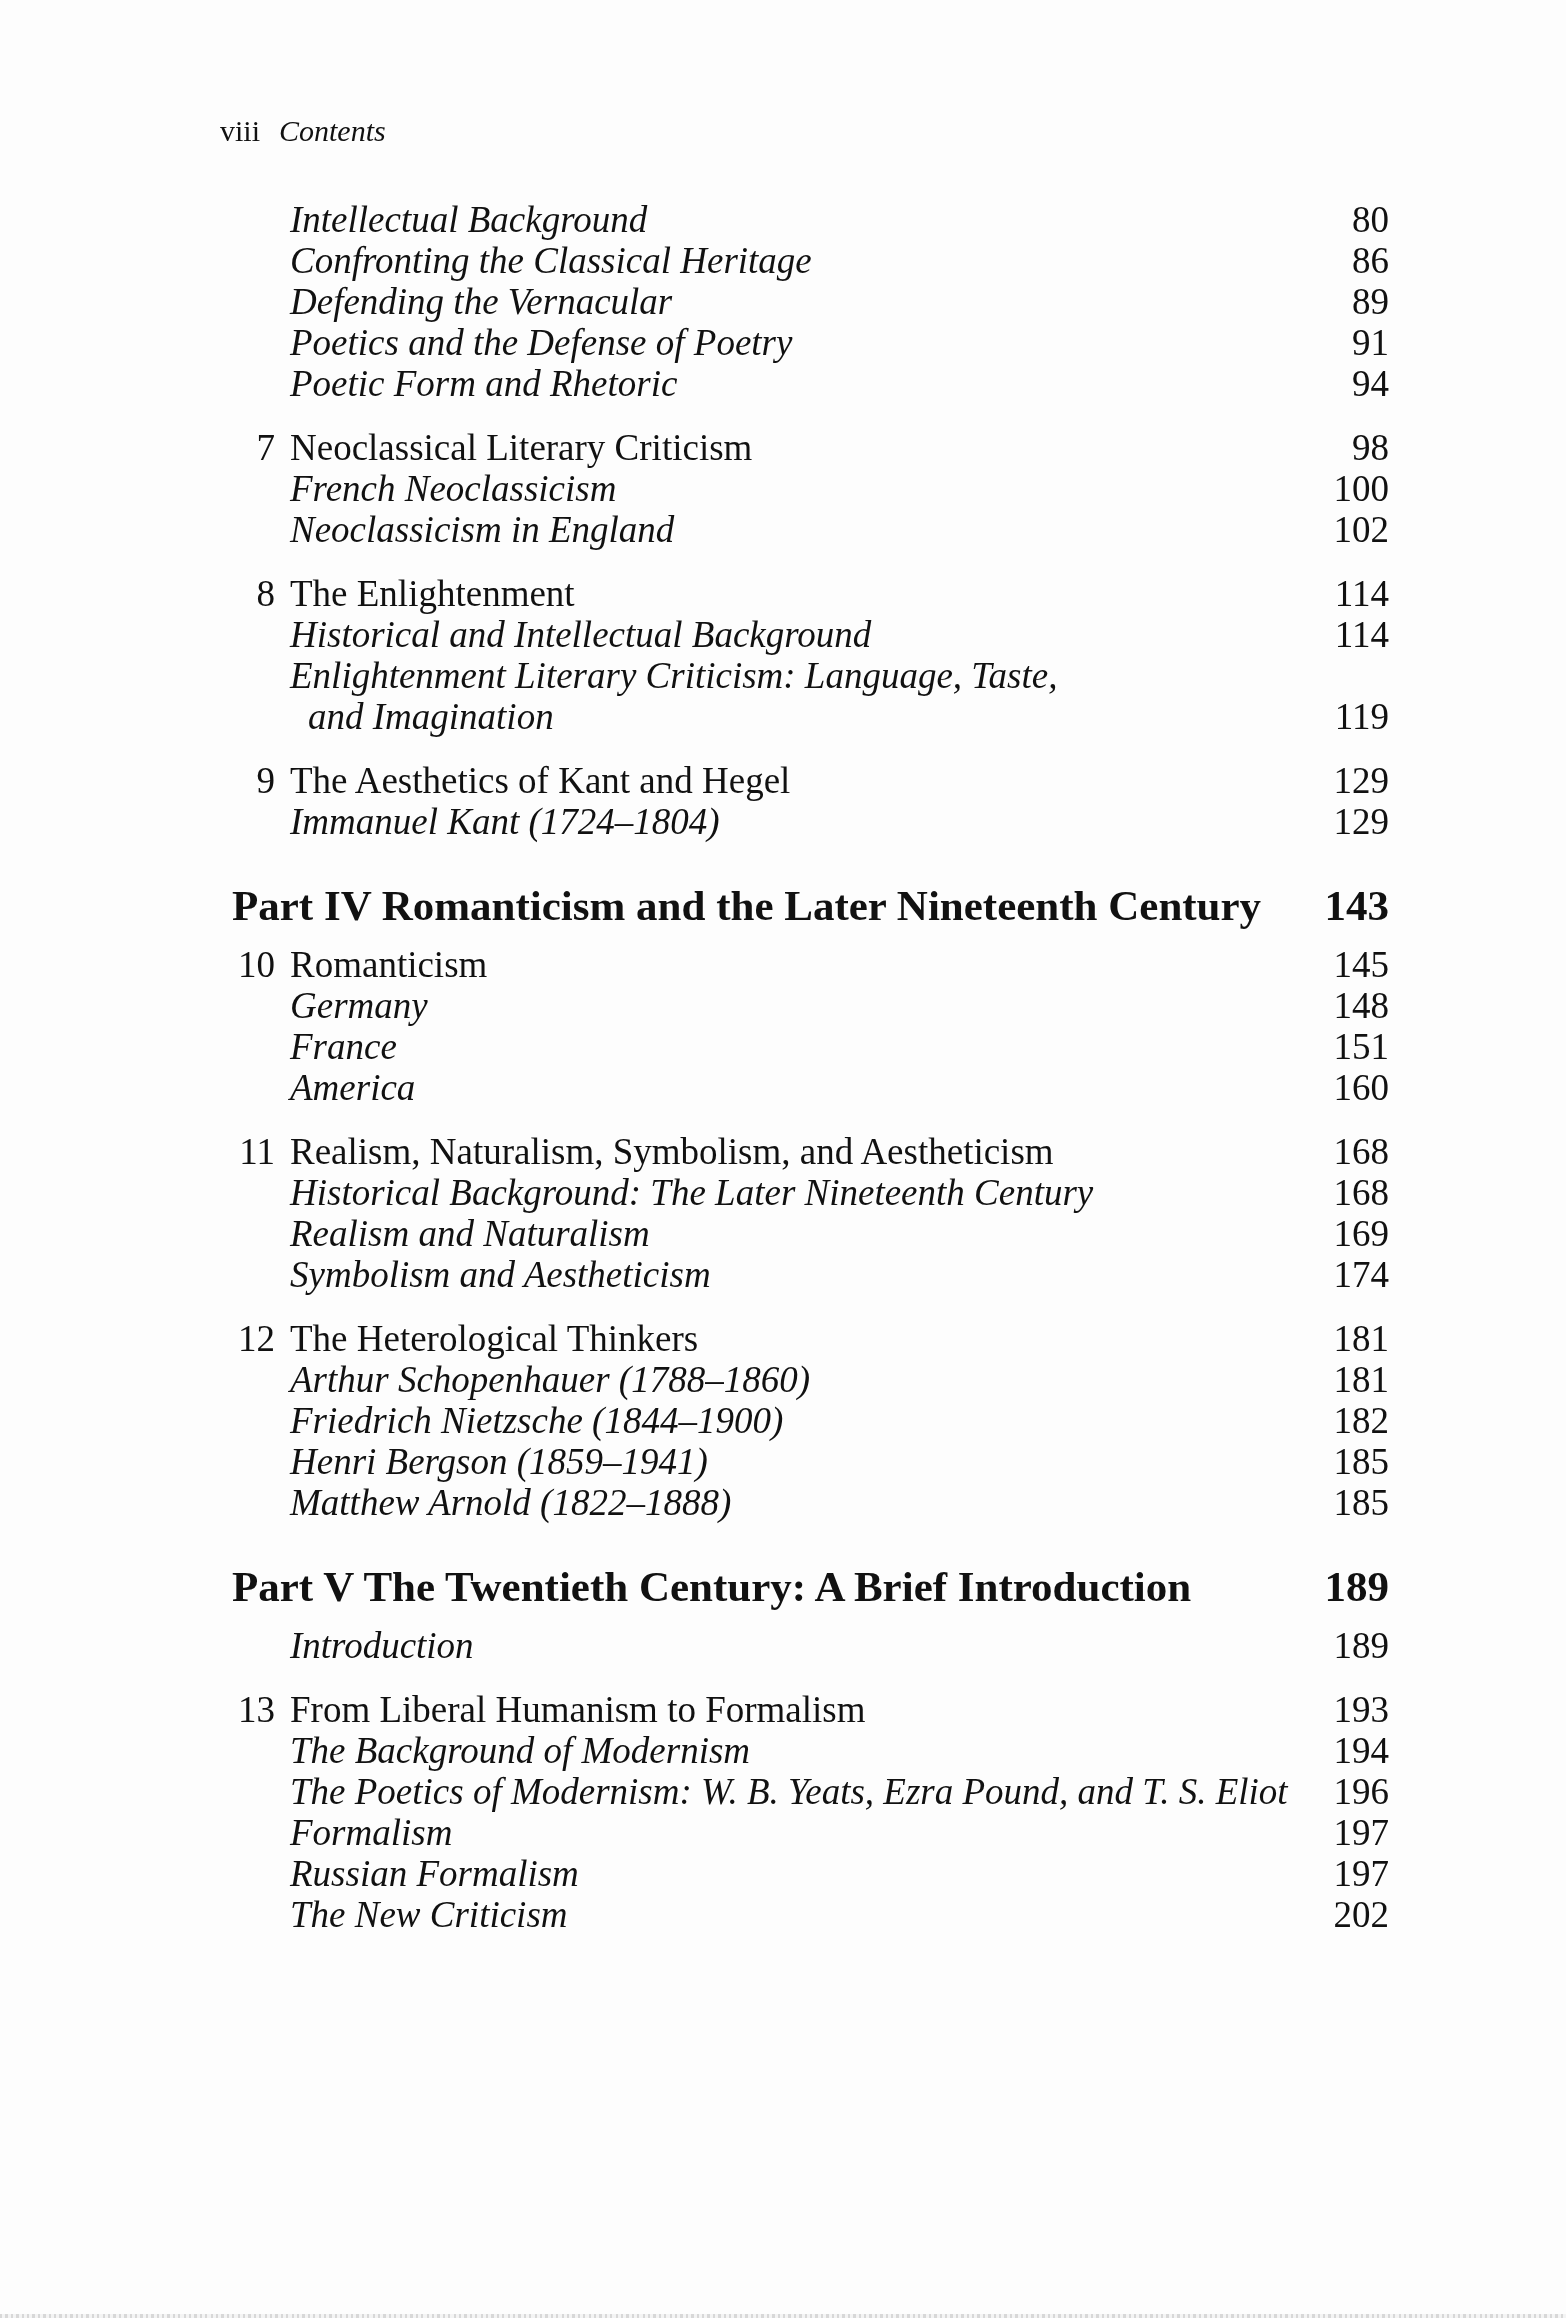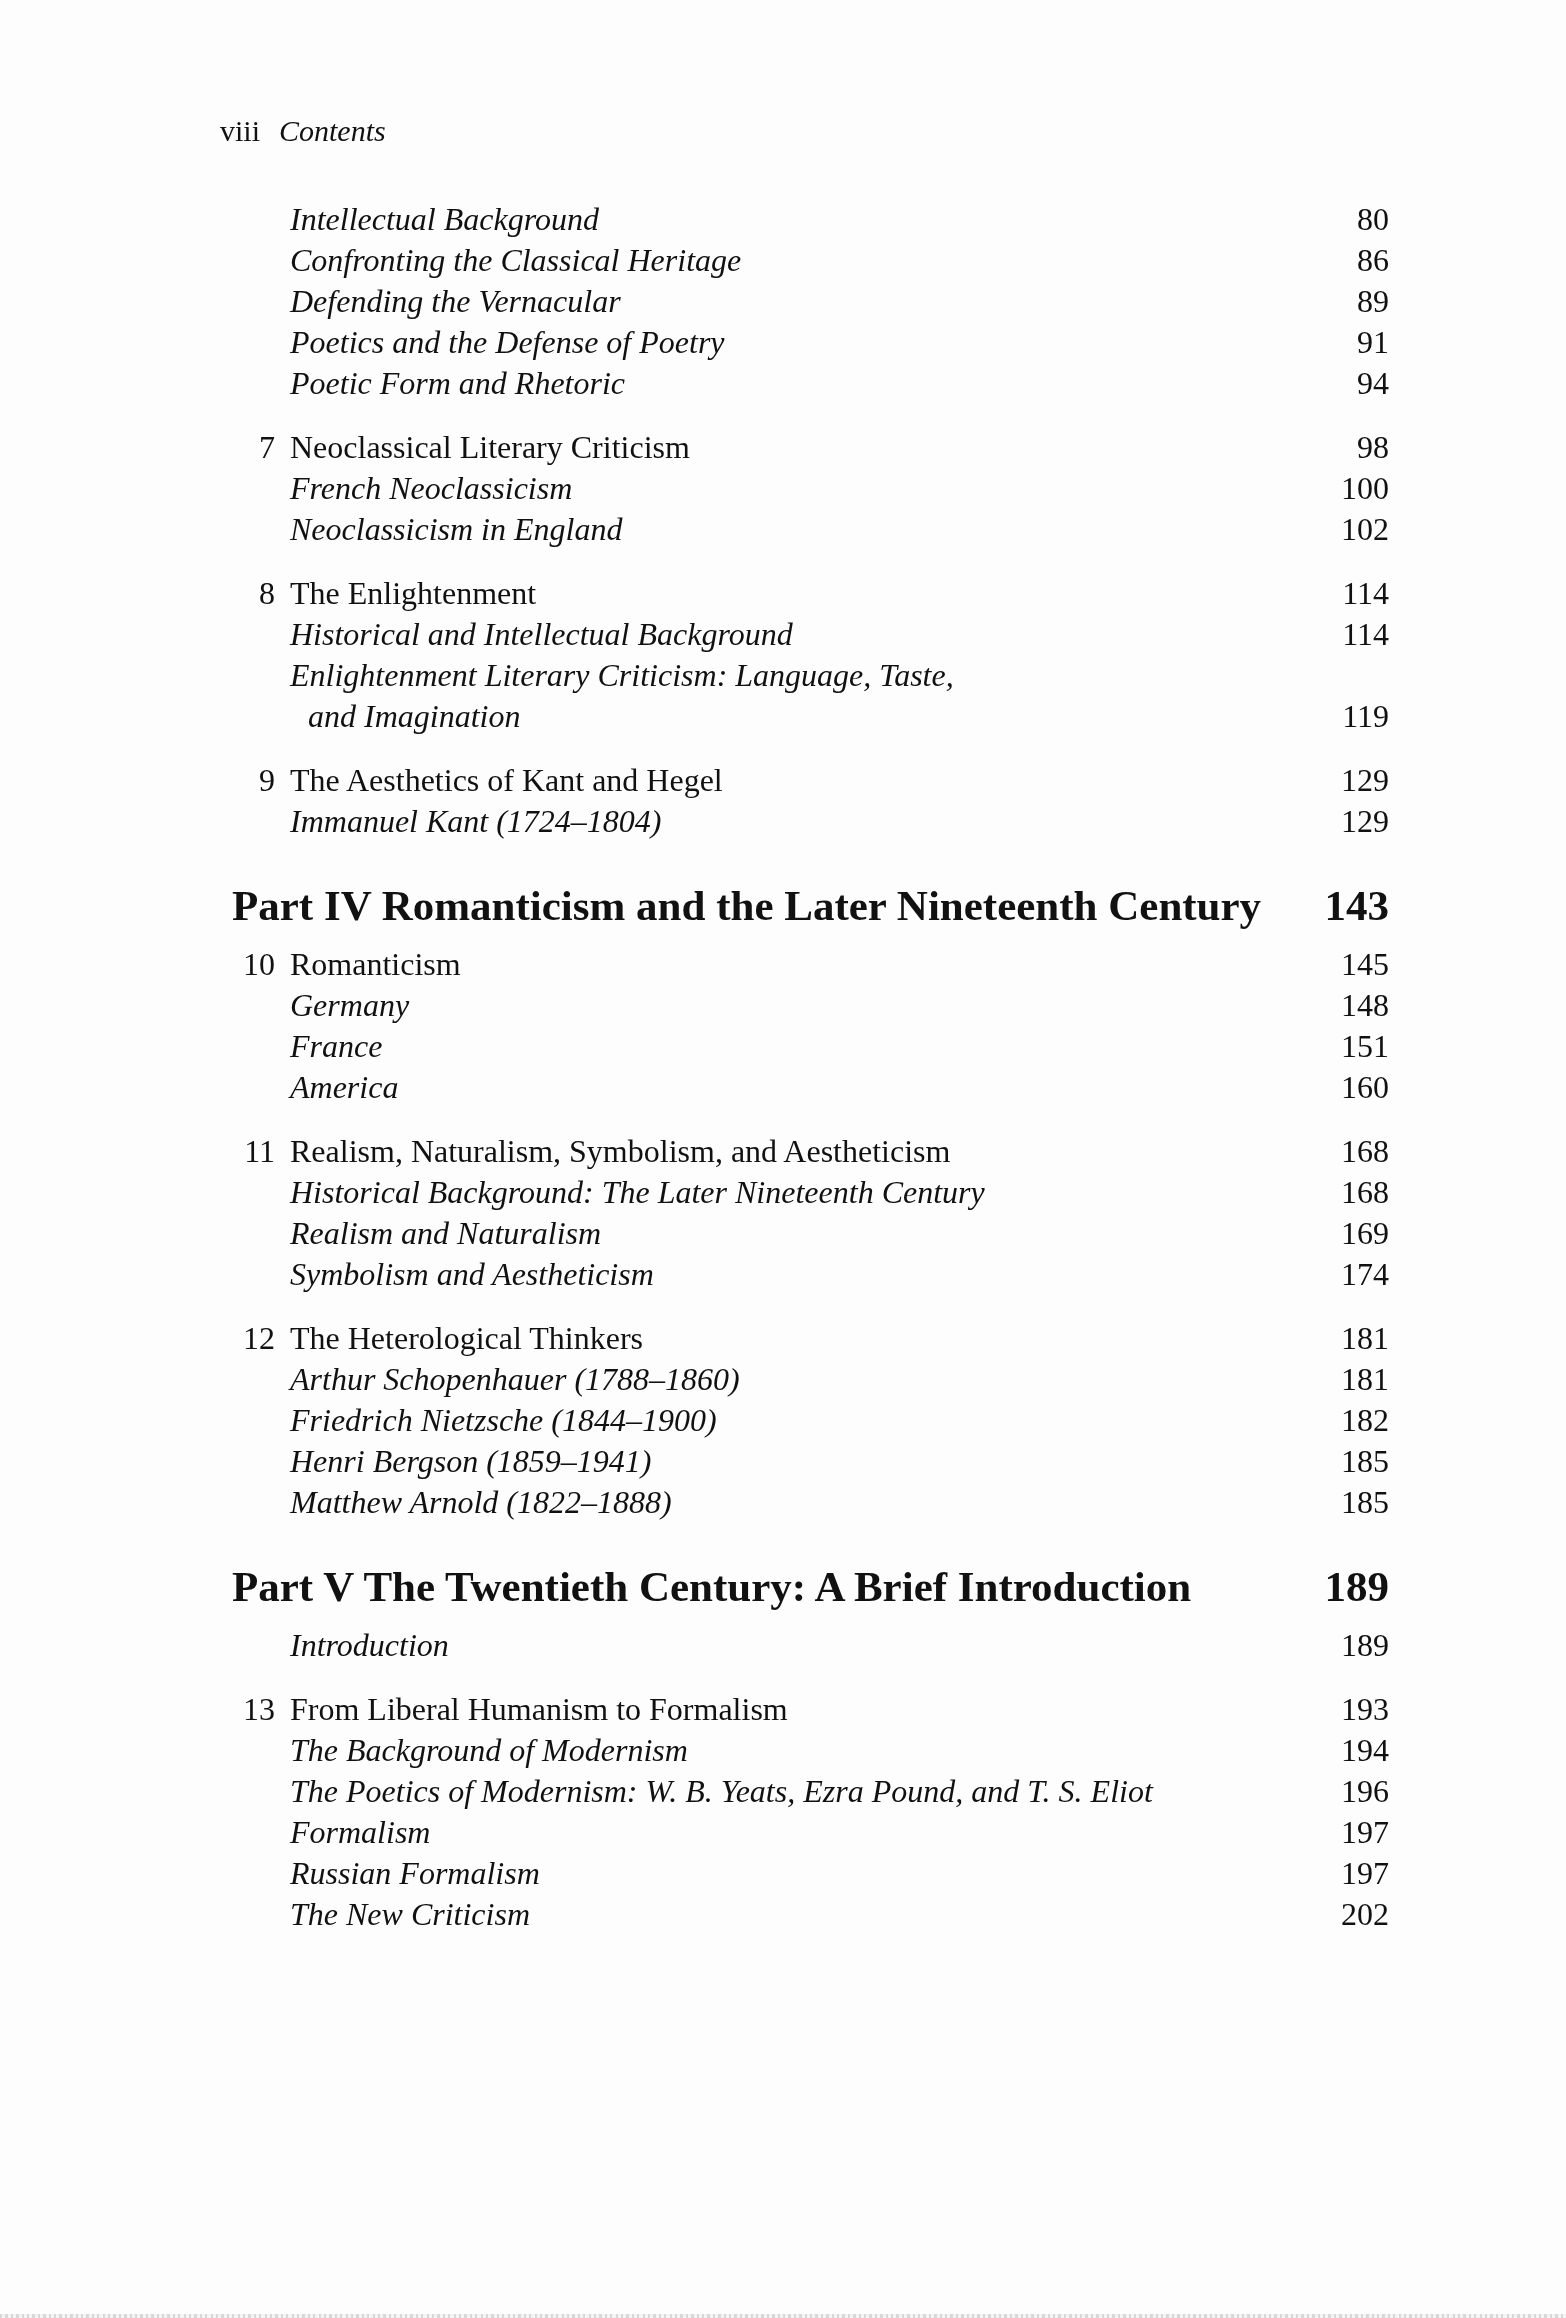--- a/index.html
+++ b/index.html
@@ -4,21 +4,21 @@
 <style>
   html, body { margin: 0; padding: 0; }
   body {
     width: 1567px; height: 2319px; background: #fdfdfd; position: relative; overflow: hidden;
     font-family: "Liberation Serif", "DejaVu Serif", serif; color: #111;
   }
   .running-head { position: absolute; left: 220px; top: 110px; font-size: 30px; line-height: 41px; }
   .running-head .folio { display: inline-block; width: 59px; }
   .running-head .title { font-style: italic; }
   .toc { position: absolute; left: 232px; top: 199px; width: 1157px; }
-  .row { position: relative; height: 41px; font-size: 32px; line-height: 41px; }
+  .row { position: relative; height: 41px; font-size: 37px; line-height: 41px; }
   .row .num { position: absolute; left: 0; width: 43px; text-align: right; }
   .row .label { position: absolute; left: 58px; white-space: nowrap; }
   .row.sub .label { font-style: italic; }
   .row.cont .label { font-style: italic; left: 76px; text-align: right; }
   .row .page { position: absolute; right: 0; text-align: right; }
   .group { margin-top: 23px; }
   .group.first { margin-top: 0; }
   .part { position: relative; height: 54px; font-size: 43px; font-weight: bold; line-height: 54px; margin-top: 37px; margin-bottom: 10.8px; }
   .part .label { position: absolute; left: 0; white-space: nowrap; }
   .part .page { position: absolute; right: 0; }

